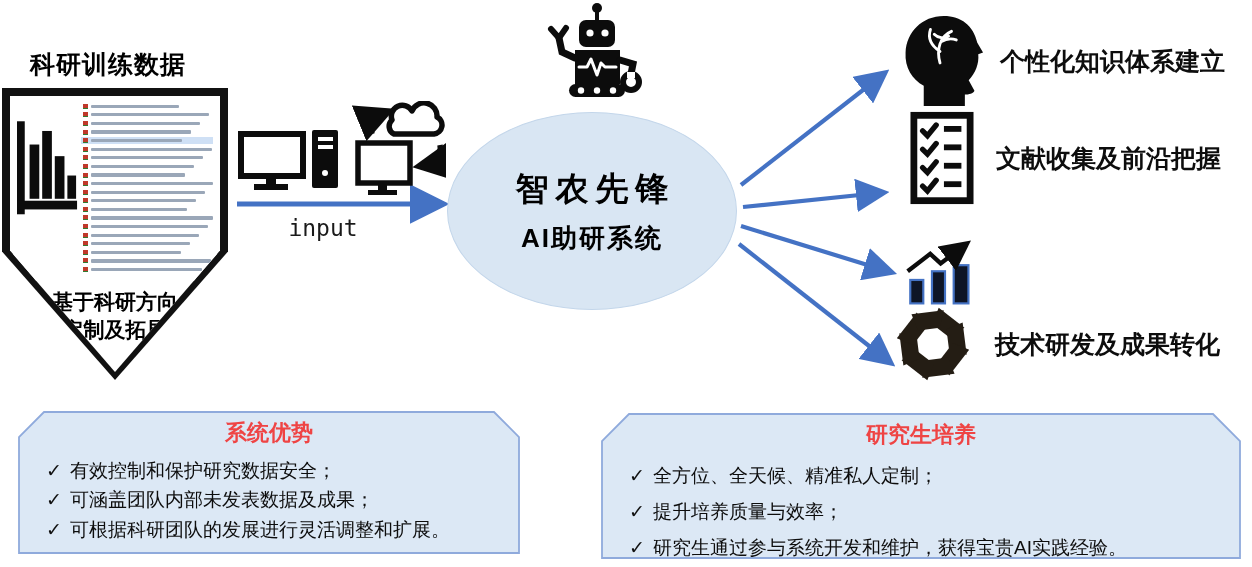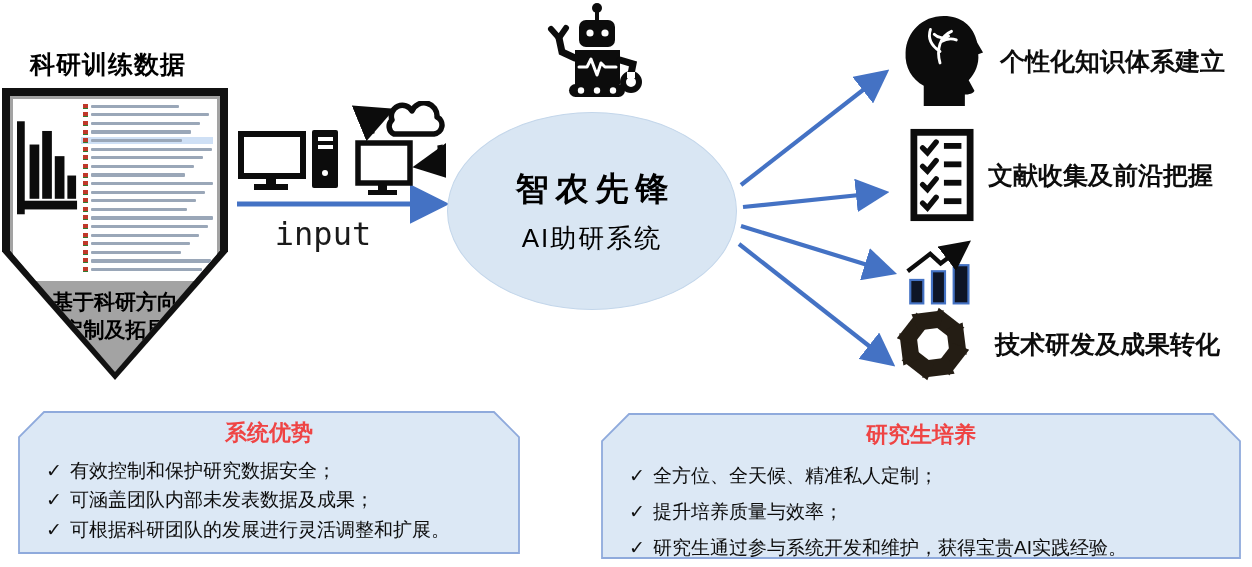--- a/index.html
+++ b/index.html
@@ -5,52 +5,52 @@
   html,body{margin:0;padding:0;background:#fff;}
   .canvas{position:relative;width:1252px;height:567px;background:#fff;overflow:hidden;
           font-family:"Liberation Sans",sans-serif;color:#111;}
   [data-interactable]{box-sizing:border-box;}
 
   
   .train-title{position:absolute;left:18px;top:48px;width:180px;text-align:center;
                font-size:25px;font-weight:700;letter-spacing:1px;color:#000;}
   .shield-outer{position:absolute;left:2px;top:88px;width:226px;height:292px;background:#111;
                 clip-path:polygon(0 0,100% 0,100% 56%,50% 100%,0 56%);}
-  .shield-inner{position:absolute;left:8px;top:8px;right:8px;bottom:8px;background:#a3a3a3;
+  .shield-inner{position:absolute;left:8px;top:8px;right:8px;bottom:8px;background:#ffffff;
                 clip-path:polygon(0 0,100% 0,100% 56%,50% 100%,0 56%);}
   .data-panel{position:absolute;left:3px;top:3px;right:3px;height:182px;background:#fff;
               display:flex;align-items:flex-start;}
   .mini-chart{margin:8px 0 0 4px;flex:0 0 62px;}
   .file-list{flex:1;margin:2px 4px 0 2px;display:flex;flex-direction:column;gap:2.1px;padding-top:2px;}
   .file-row{display:flex;align-items:center;gap:3px;height:6.5px;padding-left:2px;}
   .file-row.hl{background:#cfe0f5;}
   .file-ic{width:5px;height:5px;background:#c0392b;border-bottom:1.6px solid #2e7d32;flex:0 0 5px;}
   .file-tx{height:3.2px;background:#9aa7b8;border-radius:1px;}
   .shield-caption{position:absolute;left:0;right:0;top:192px;text-align:center;
                   font-size:21px;font-weight:700;line-height:1.35;color:#000;}
 
   
   .icon-desktop{position:absolute;left:238px;top:128px;}
   .icon-cloudsync{position:absolute;left:350px;top:101px;}
   .input-label{position:absolute;left:268px;top:215px;width:110px;text-align:center;
-               font-family:"DejaVu Sans Mono",monospace;font-size:32px;color:#1a1a1a;}
+               font-family:"DejaVu Sans Mono",monospace;font-size:23px;color:#1a1a1a;}
 
   
   .robot{position:absolute;left:533px;top:2px;}
   .core-ellipse{position:absolute;left:447px;top:112px;width:290px;height:198px;border-radius:50%;
                 background:#D9E6F3;border:1px solid #c3d6ea;display:flex;flex-direction:column;
                 align-items:center;justify-content:center;}
   .core-l1{font-size:33px;font-weight:700;letter-spacing:7px;color:#000;text-indent:7px;text-align:center;}
-  .core-l2{font-size:26px;font-weight:400;letter-spacing:2px;margin-top:9px;color:#000;}
+  .core-l2{font-size:26px;font-weight:700;letter-spacing:2px;margin-top:9px;color:#000;}
 
   
   .out-row{position:absolute;display:flex;align-items:center;text-align:right;}
   .out-label{font-size:25px;font-weight:700;color:#0d0d0d;white-space:nowrap;}
   .out1{left:896px;top:13px;gap:16px;}
-  .out2{left:910px;top:127px;gap:14px;}
+  .out2{left:910px;top:110px;gap:22px;}
   .out3{left:905px;top:240px;gap:16px;}
   .out4{left:893px;top:304px;gap:22px;}
 
   
   .bbox{position:absolute;}
   .bbox svg.shape{position:absolute;left:0;top:0;}
   .bbox-content{position:absolute;inset:0;padding-top:7px;}
   .bbox-title{text-align:center;font-size:22px;font-weight:700;color:#ef4444;}
   .bbox-items{padding:8px 10px 0 28px;}
   .b-item{display:flex;align-items:flex-start;font-size:19px;color:#0d0d0d;}

